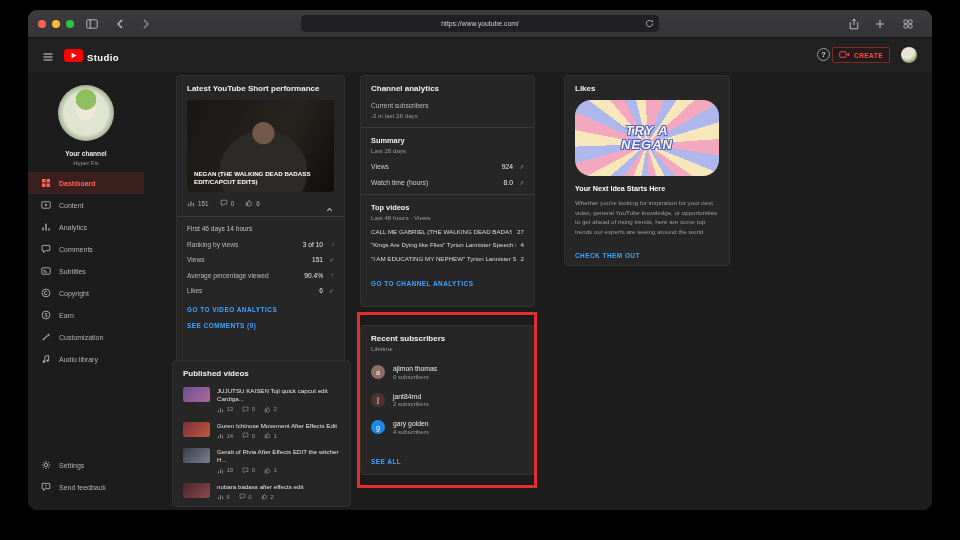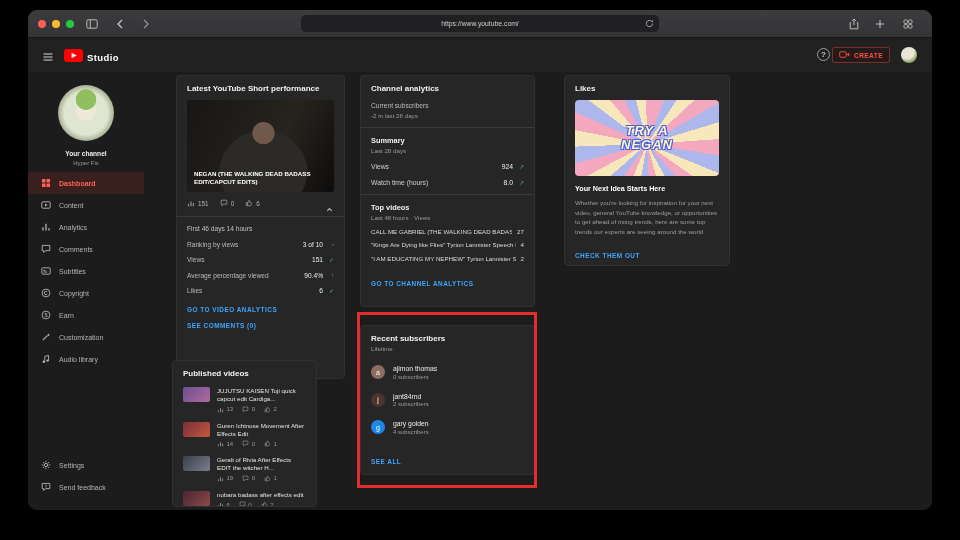--- a/index.html
+++ b/index.html
@@ -61,21 +61,21 @@
   .nav-bottom { position:absolute; top:382px; left:0; right:0; }
   .nav-item { display:flex; align-items:center; height:22px; padding-left:13px; gap:8px;
               color:#b4b4b4; font-size:7px; cursor:pointer; }
   .nav-item.active { background:#39201e; color:#ff6156; font-weight:700; }
   .nicon { width:10px; height:10px; display:inline-flex; align-items:center; justify-content:center; }
 
   
   .card { position:absolute; background:#262626; border:1px solid #313131; border-radius:4px;
           padding:8px 10px; overflow:hidden; }
   .c1a { left:148px; top:3px;   width:169px; height:304px; }
-  .c1b { left:144px; top:288px; width:145px; height:147px; }
+  .c1b { left:144px; top:288px; width:179px; height:147px; }
   .c2a { left:332px; top:3px;   width:175px; height:232px; }
   .c2b { left:332px; top:253px; width:175px; height:150px; }
   .c3a { left:536px; top:3px;   width:166px; height:191px; }
   .c3b { left:536px; top:204px; width:166px; height:123px; }
   .ct { font-size:8px; font-weight:700; color:#f1f1f1; }
   .divider { height:1px; background:#3a3a3a; margin:8px -10px; }
   .link { display:inline-block; color:#3ea6ff; font-size:6.4px; font-weight:700;
           letter-spacing:.5px; cursor:pointer; }
 
   
@@ -125,21 +125,21 @@
   .tv-val { font-size:6.2px; color:#dcdcdc; }
 
   
   .sub-row { display:flex; gap:8px; margin-top:13px; align-items:center; }
   .sub-avatar { width:14px; height:14px; border-radius:50%; color:#fff; font-size:7px;
                 display:flex; align-items:center; justify-content:center; flex:none; }
   .sub-name { font-size:6.8px; color:#ececec; }
   .sub-count { font-size:6px; color:#9a9a9a; margin-top:1.5px; }
 
   
-  .banner { margin-top:7px; height:76px; border-radius:4px; position:relative; overflow:hidden;
+  .banner { margin-top:7px; height:76px; border-radius:16px; position:relative; overflow:hidden;
             background:
               radial-gradient(circle at 50% 58%, rgba(249,236,201,.9) 0 7%, rgba(0,0,0,0) 8%),
               repeating-conic-gradient(from 8deg at 50% 58%, #f3a8c0 0deg 13deg, #aeb7ec 13deg 26deg, #f7e8bb 26deg 39deg); }
   .banner-text { position:absolute; inset:0; display:flex; flex-direction:column; align-items:center;
                  justify-content:center; font-weight:800; font-style:italic; font-size:13px;
                  line-height:1.05; color:#fdf3d9; letter-spacing:1px;
                  text-shadow:1px 1px 0 #4a5fd0,-1px 1px 0 #4a5fd0,1px -1px 0 #4a5fd0,-1px -1px 0 #4a5fd0; }
   .headline { margin-top:8px; font-size:7.2px; font-weight:700; color:#fff; }
   .news-body { margin-top:5px; font-size:6.2px; color:#9e9e9e; line-height:1.55; }
   .news-link { margin-top:8px; }

